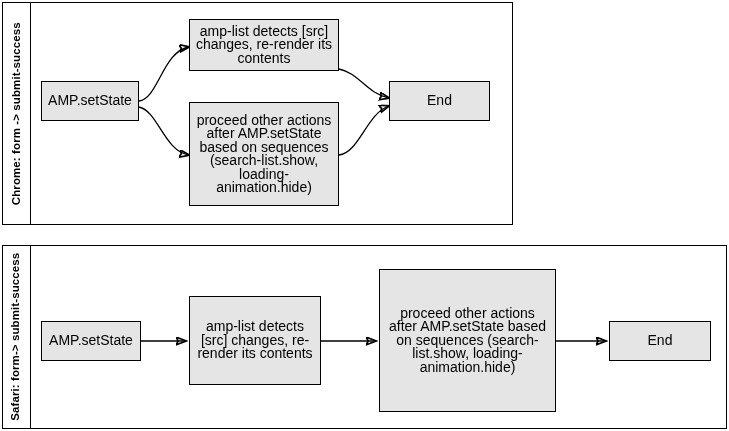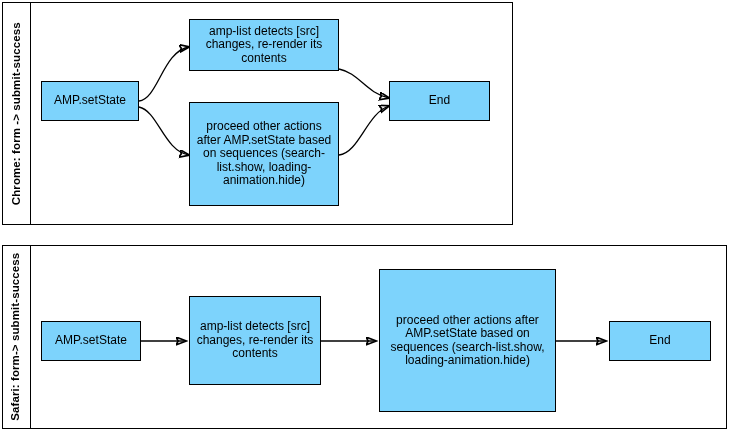--- a/index.html
+++ b/index.html
@@ -52,26 +52,26 @@
     font-weight: bold;
     color: #000000;
     letter-spacing: 0.1px;
     line-height: 1;
   }
 
   .node {
     position: absolute;
     box-sizing: border-box;
     border: 1.6px solid #000000;
-    background: #7dd3fc;
+    background: #e5e5e5;
     display: flex;
     align-items: center;
     justify-content: center;
     text-align: center;
-    font-size: 12px;
+    font-size: 14px;
     line-height: 13.5px;
     color: #000000;
     padding: 8px 5px;
   }
 
   .node span {
     display: block;
   }
 
   svg.edges {

